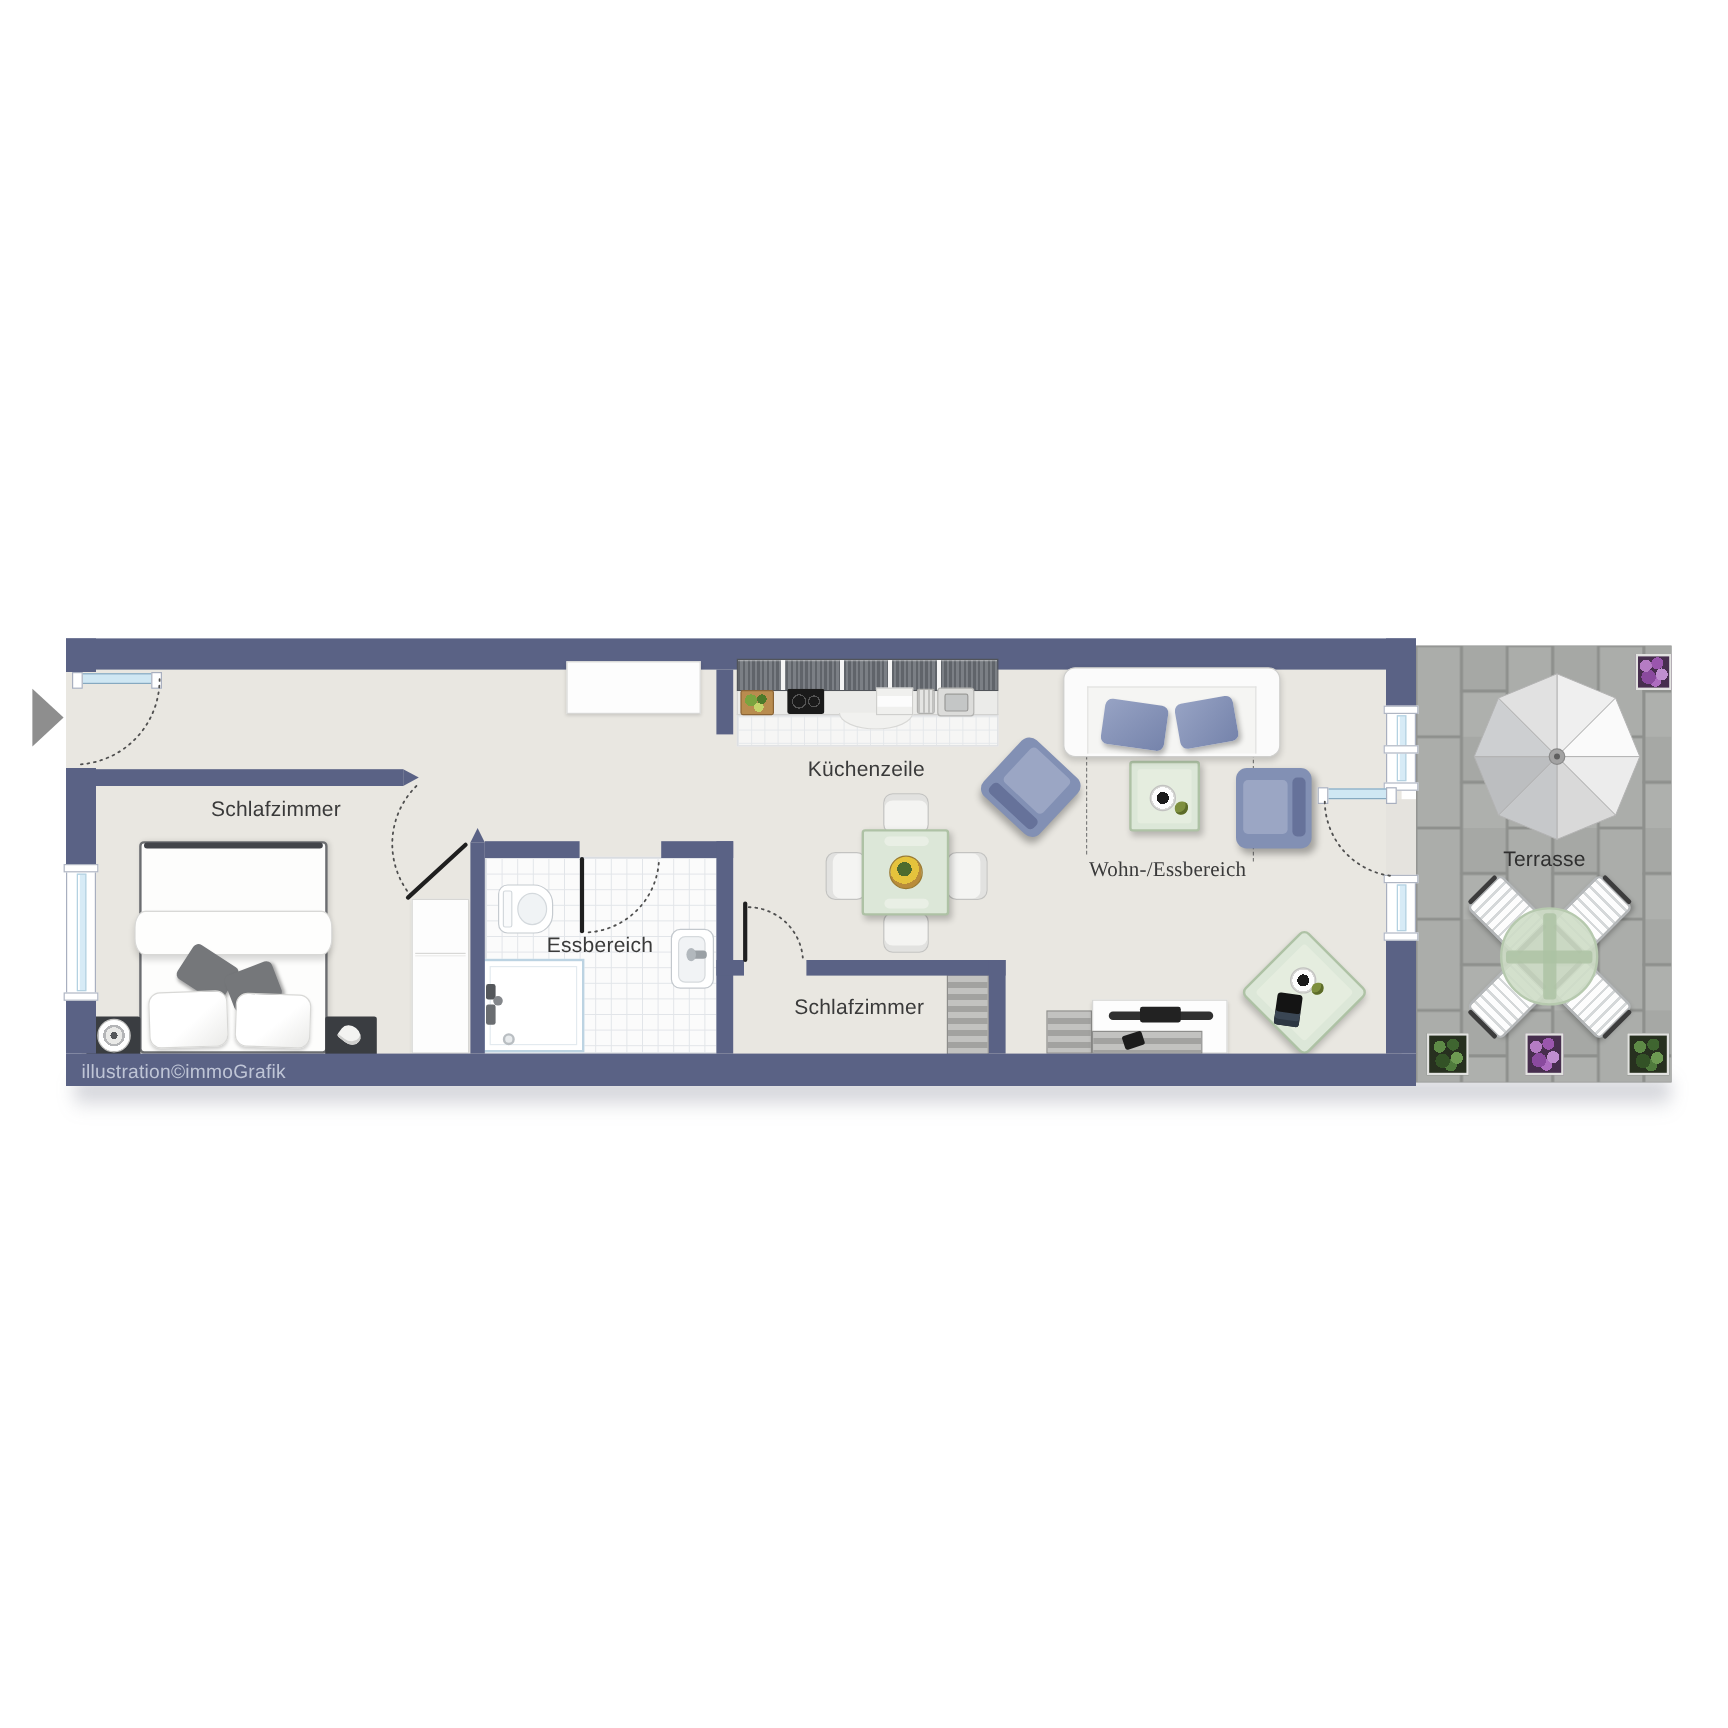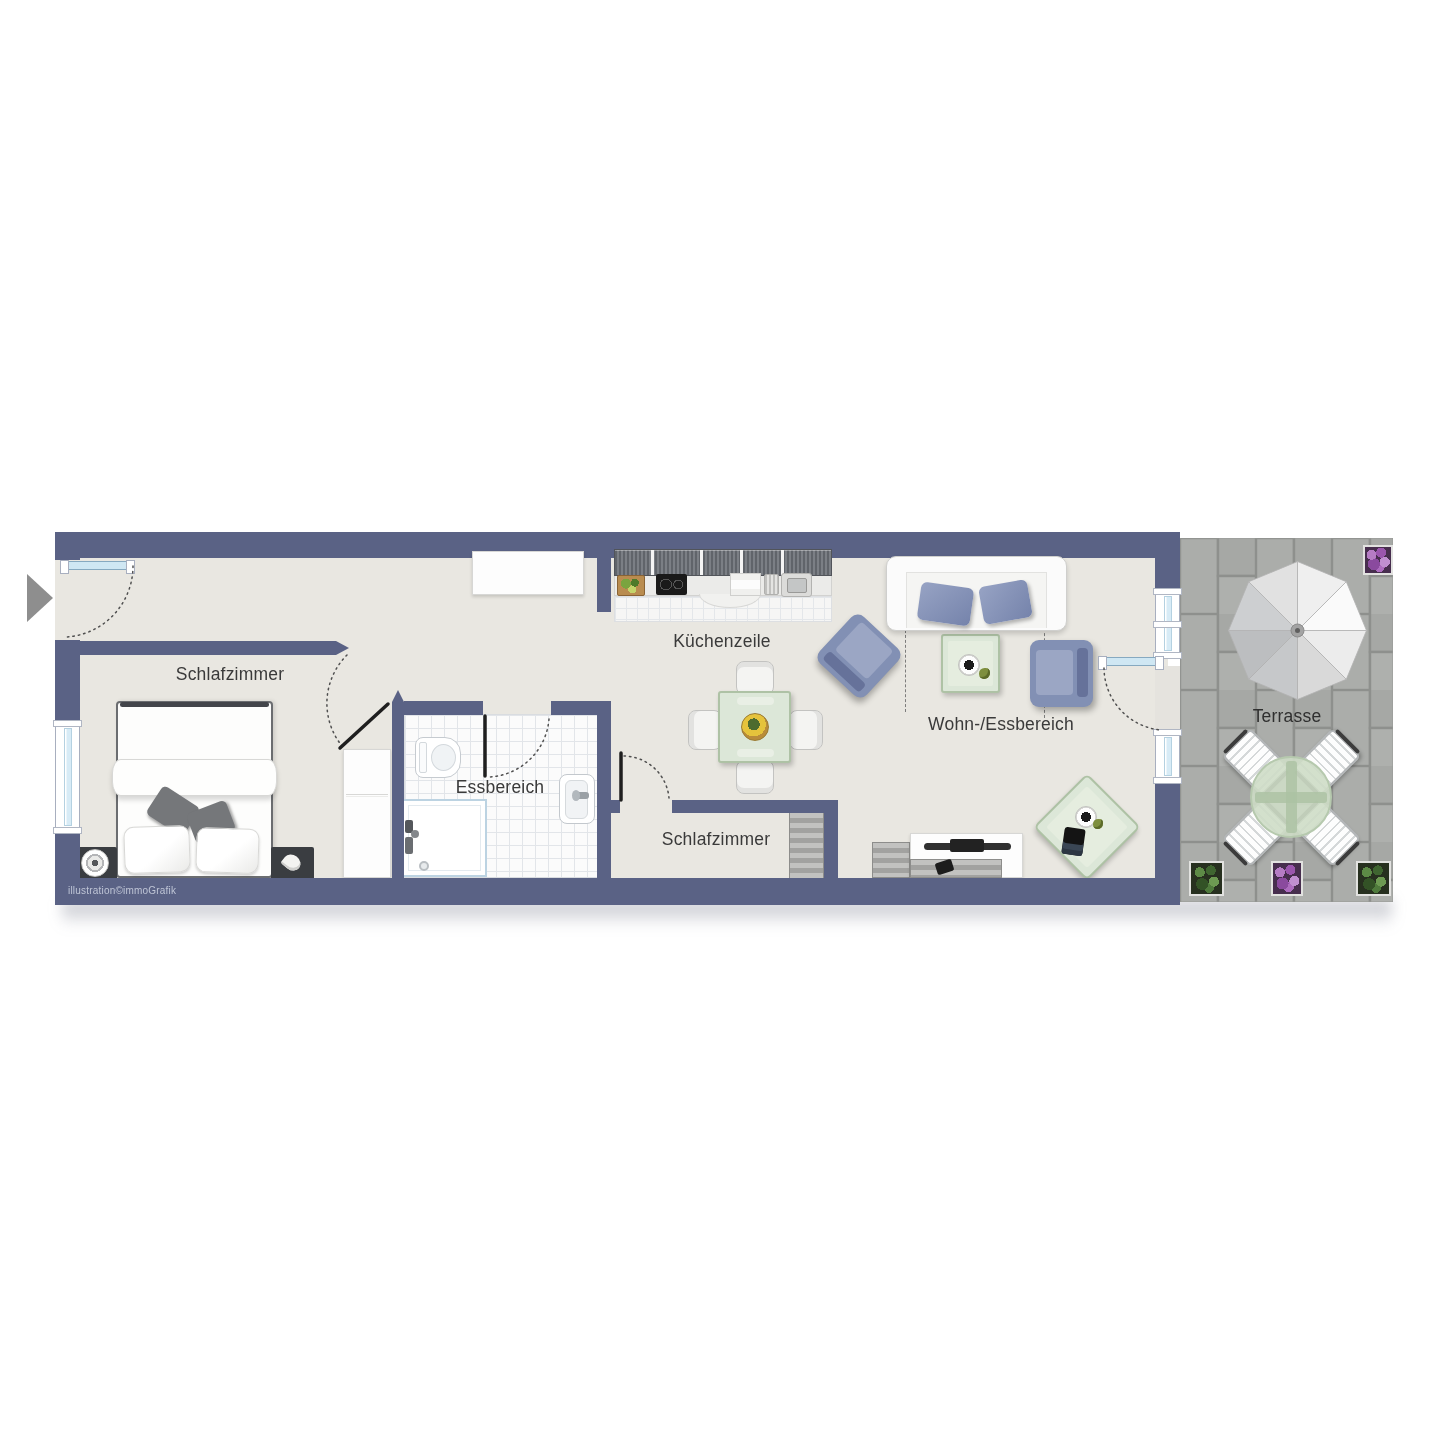--- a/index.html
+++ b/index.html
@@ -281,17 +281,17 @@
     </g>
   </svg>
 
   <div style="left:27px;top:574px;width:0;height:0;z-index:30;
        border-top:24px solid transparent;border-bottom:24px solid transparent;border-left:26px solid #8e8e8e;"></div>
 
   <div class="label" style="left:230px;top:664px;">Schlafzimmer</div>
   <div class="label" style="left:722px;top:631px;">Küchenzeile</div>
   <div class="label" style="left:500px;top:777px;">Essbereich</div>
   <div class="label" style="left:716px;top:829px;">Schlafzimmer</div>
-  <div class="label" style="left:1001px;top:714px;">Wohn-/Essbereich</div>
+  <div class="label" style="left:973px;top:714px;font-family:Liberation Serif, serif;">Wohn-/Essbereich</div>
   <div class="label" style="left:1287px;top:706px;color:#2f2f2f;">Terrasse</div>
-  <div style="left:68px;top:885px;font-size:10px;color:#bfc5d6;z-index:41;letter-spacing:.2px;">illustration©immoGrafik</div>
+  <div style="left:68px;top:885px;font-size:16px;color:#bfc5d6;z-index:41;letter-spacing:.2px;">illustration©immoGrafik</div>
 
 </div>
 
 </body></html>

